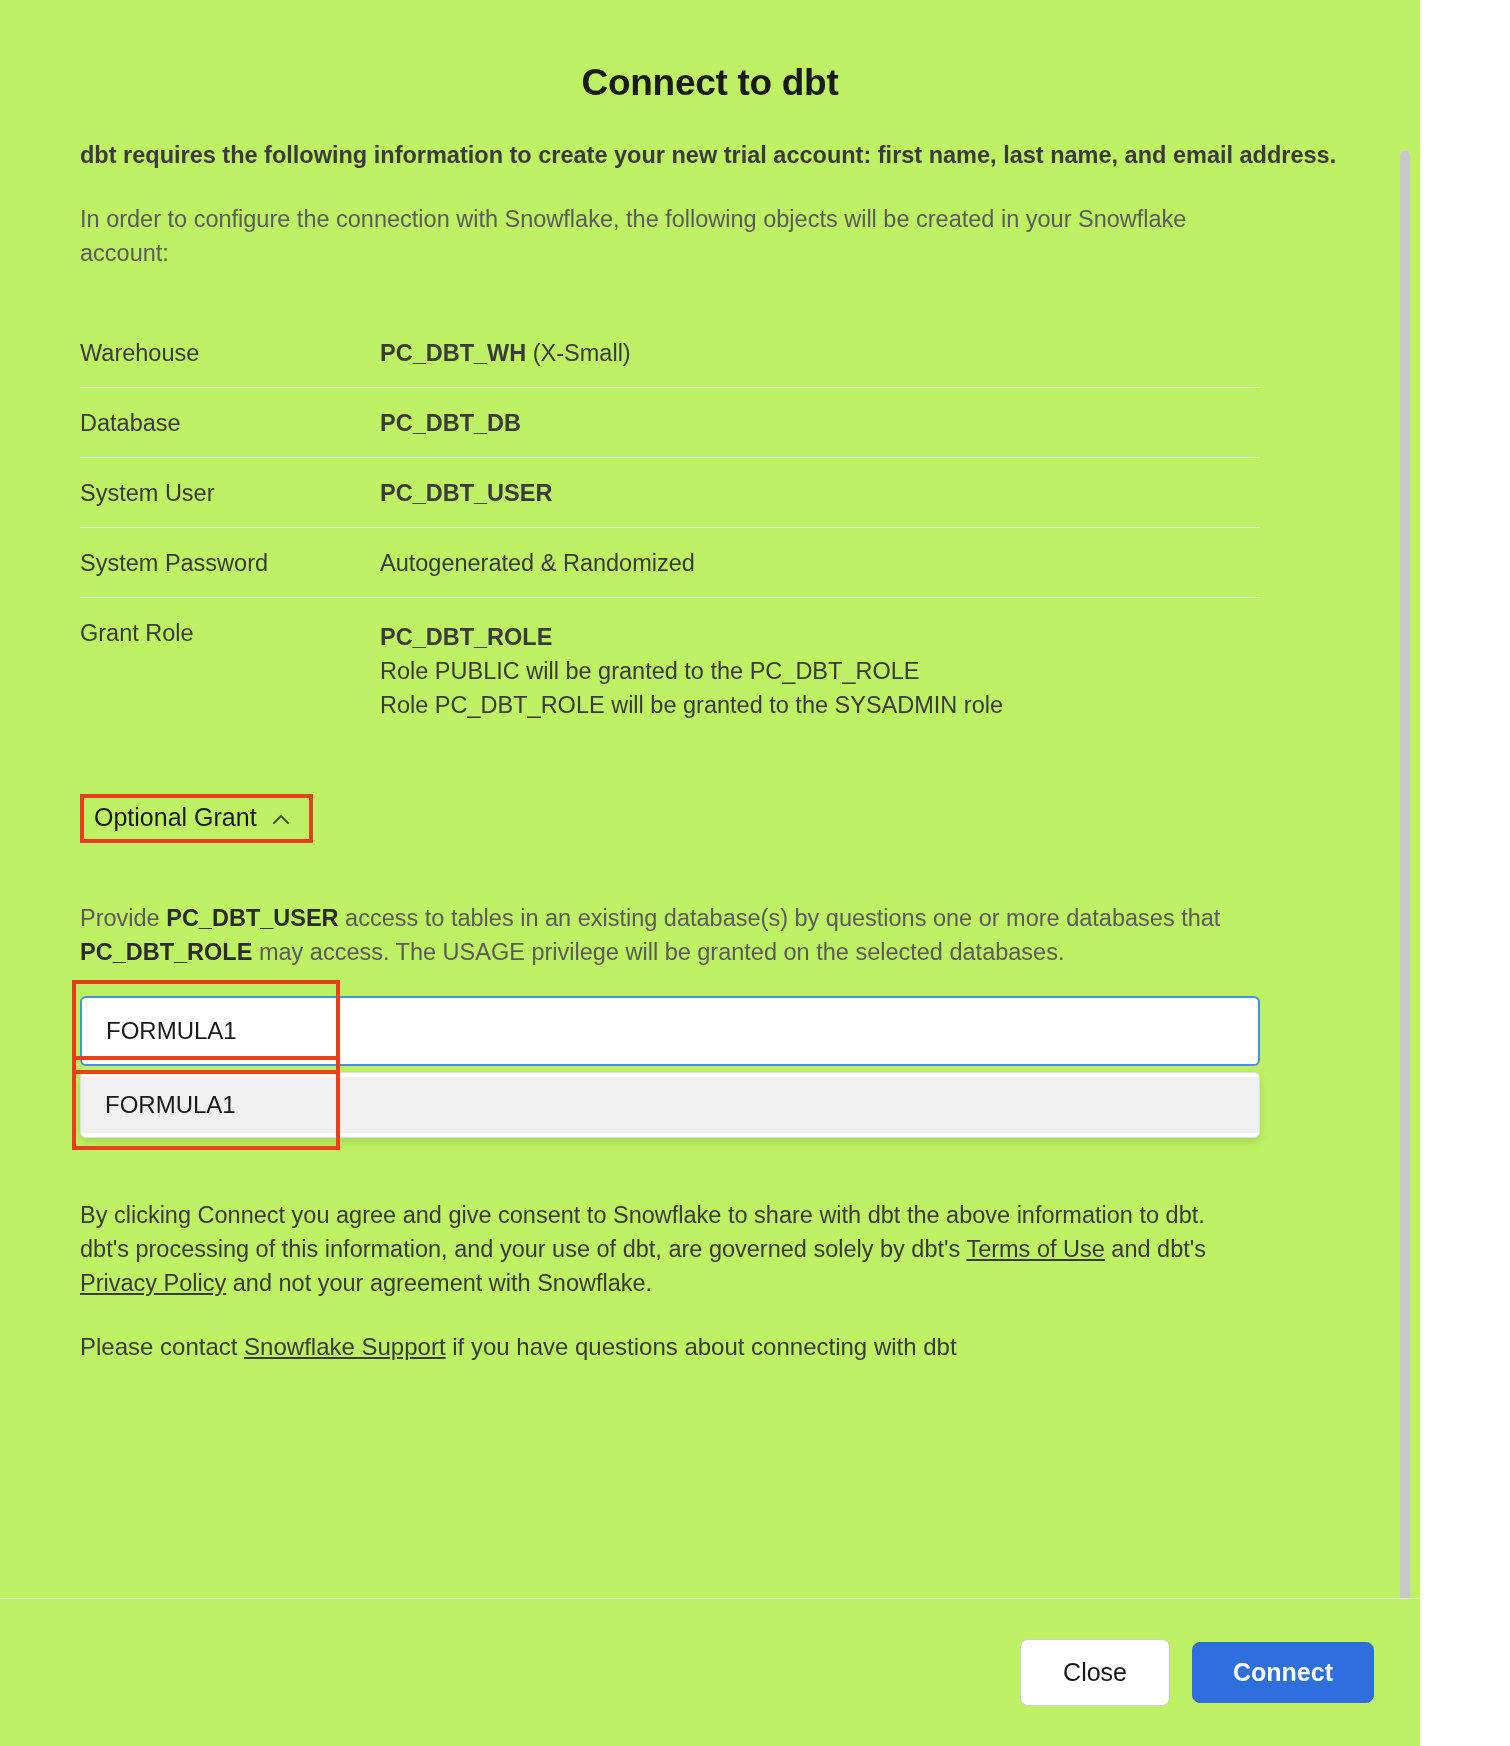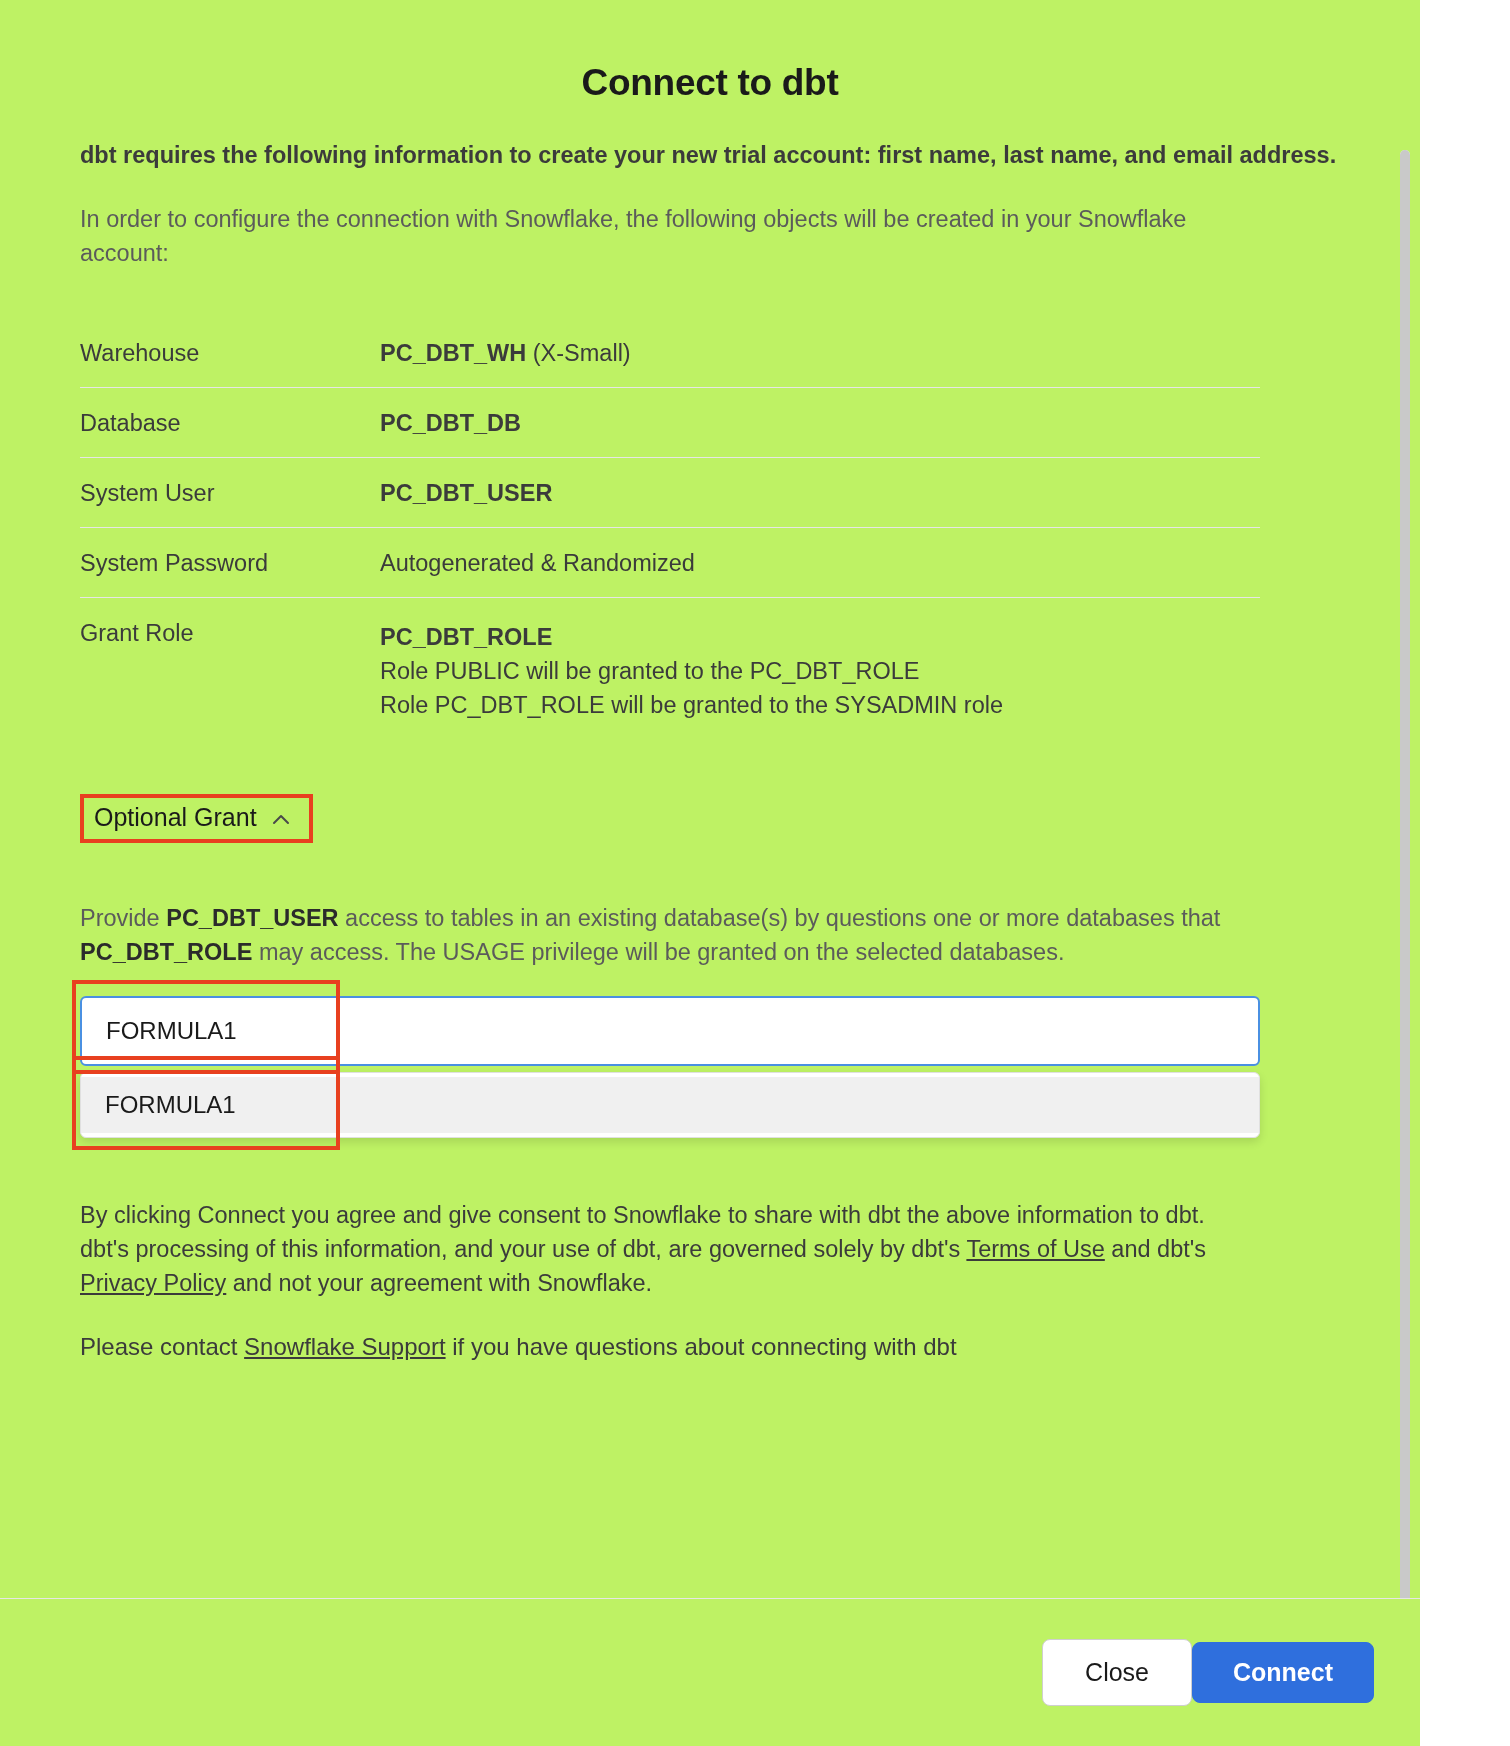--- a/index.html
+++ b/index.html
@@ -212,20 +212,21 @@
     line-height: 1.45;
   }
 
   .footer {
     flex: 0 0 auto;
     height: 148px;
     border-top: 1px solid #e6e6e6;
     display: flex;
     align-items: center;
     justify-content: flex-end;
+    gap: 22px;
     padding-right: 46px;
   }
   .btn {
     font-size: 25px;
     border-radius: 8px;
     cursor: pointer;
     font-family: "Liberation Sans", sans-serif;
   }
   .btn-close {
     background: #ffffff;

